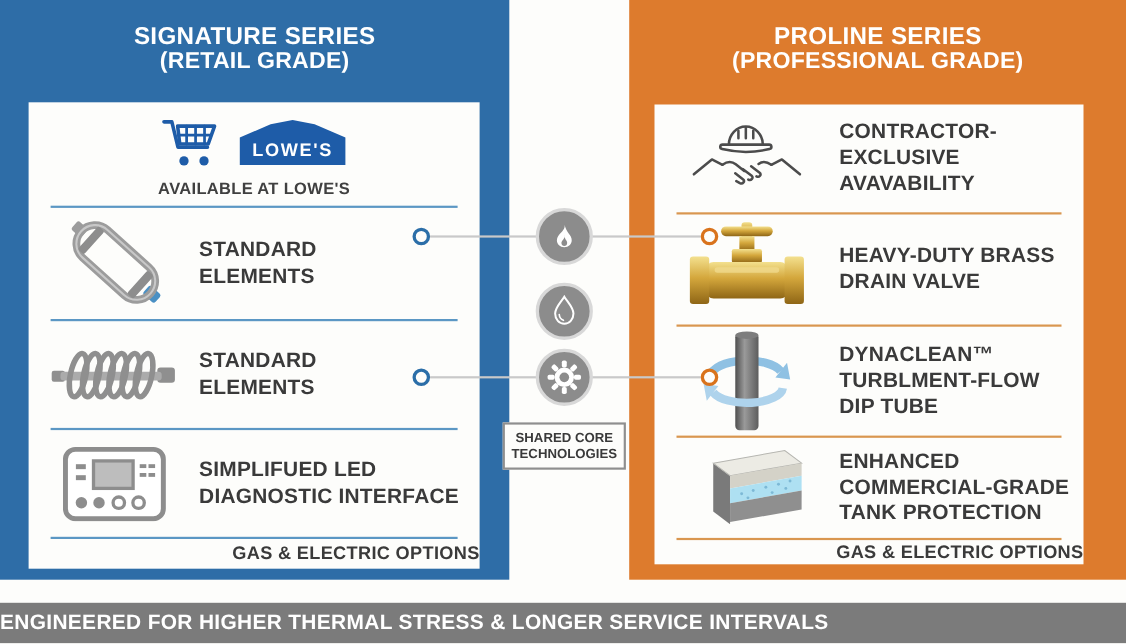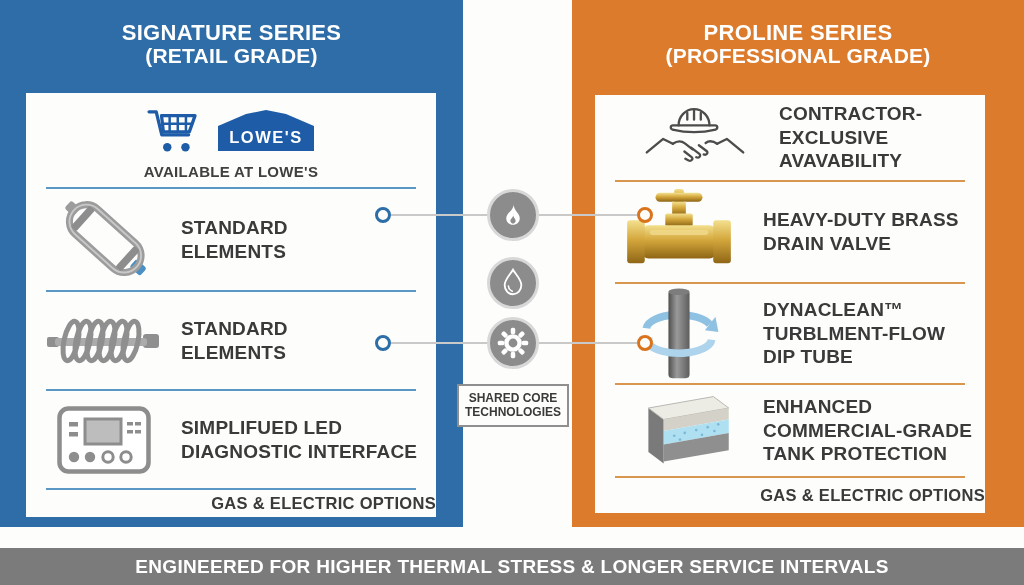--- a/index.html
+++ b/index.html
@@ -46,21 +46,21 @@
   .ring { position:absolute; width:16px; height:16px; border-radius:50%; background:#fdfdfb; z-index:6; }
   .ring-blue   { border:3.5px solid #2b6ea8; }
   .ring-orange { border:3.5px solid #d9731c; }
 
   .shared-box { position:absolute; left:457px; top:384px; width:112px; z-index:6;
                 background:#fdfdfb; border:2px solid #8f8f8f; padding:5px 2px; text-align:center;
                 font-weight:bold; font-size:12px; color:#3a3a3a; line-height:1.2; white-space:pre-line; }
 
   
   .banner { position:absolute; left:0; top:548px; width:1024px; height:37px; background:#7b7b7b;
-            display:flex; align-items:center; justify-content:center; }
+            display:flex; align-items:center; justify-content:flex-start; }
   .banner span { color:#fff; font-weight:bold; font-size:19px; letter-spacing:.3px; }
 </style>
 </head>
 <body>
 
 <div class="stage">
 
   <div class="panel panel-left">
     <div class="panel-title">SIGNATURE SERIES</div>
     <div class="panel-sub">(RETAIL GRADE)</div>
@@ -161,21 +161,21 @@
       </div>
     </div>
   </div>
 
   <div class="panel panel-right">
     <div class="panel-title">PROLINE SERIES</div>
     <div class="panel-sub">(PROFESSIONAL GRADE)</div>
 
     <div class="card card-right">
 
-      <div class="feature-row" style="height:85px;margin-left:16px;">
+      <div class="feature-row" style="height:98px;">
         <div class="icon-col icon-col-r">
           <svg width="108" height="84" viewBox="0 0 112 86" fill="none" stroke="#4c4c4c" stroke-width="2.4" stroke-linecap="round" stroke-linejoin="round">
             <path d="M39 30c0-9.4 7.2-17 16-17s16 7.6 16 17"></path>
             <path d="M48 17v7 M55 14v10 M62 17v7"></path>
             <path d="M33 30h44c2.5 0 3 3.5.3 4.2-15 3.6-29.6 3.6-44.6 0-2.7-.7-2.2-4.2.3-4.2z"></path>
             <path d="M6 58l17-14 10 5"></path>
             <path d="M106 58 89 44l-10 5"></path>
             <path d="M33 49c4.5-3.2 9-3.2 12.5-.4l8 6.2"></path>
             <path d="M79 49c-4.5-3.2-8.6-3.4-12-.8"></path>
             <path d="M45 57l7.5 5.8c2.2 1.7-.4 4.8-3.1 3.5l-3.4-1.8"></path>

